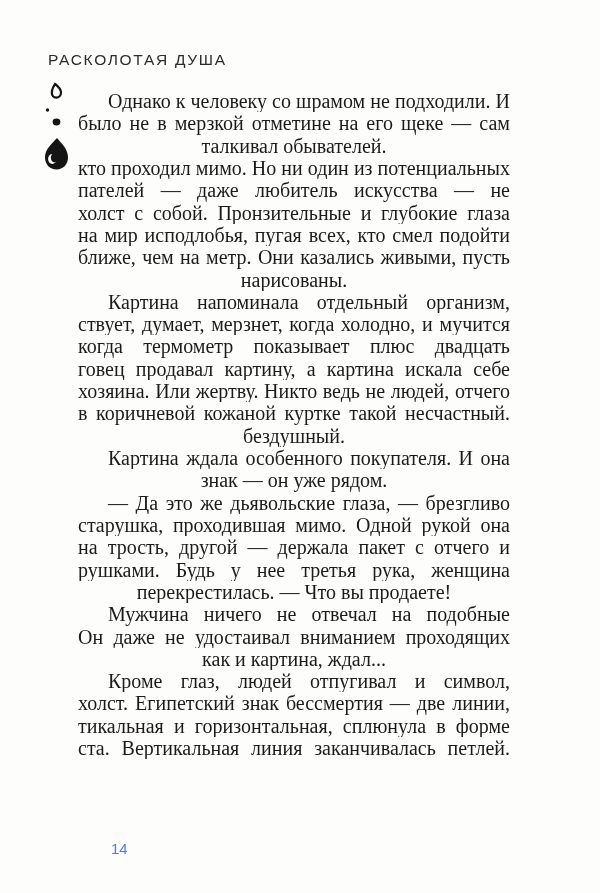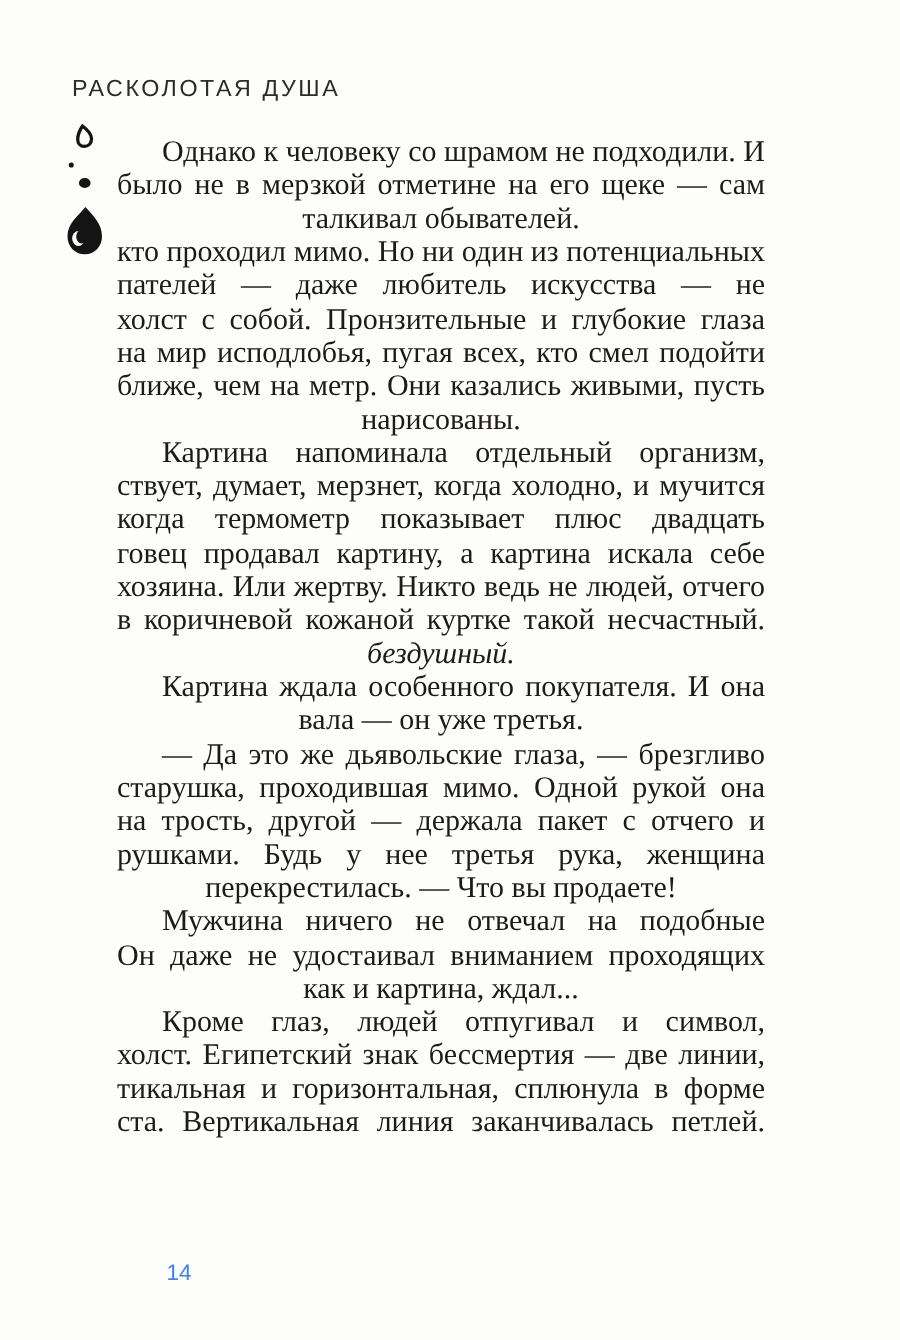--- a/index.html
+++ b/index.html
@@ -39,21 +39,21 @@
     height: 22.32px;
     line-height: 22.32px;
     overflow: hidden;
     text-align: center;
   }
   .line.j {
     text-align: justify;
     text-align-last: justify;
   }
   .line.ind { text-indent: 30px; }
-  .line.it  { font-style: italic; }
+  .line.it  { }
   .page-number {
     position: absolute;
     left: 111px;
     top: 840px;
     font-family: "Liberation Sans", sans-serif;
     font-size: 15px;
     font-weight: 500;
     color: #3b82f6;
   }
 </style>
@@ -91,21 +91,21 @@
         <div class="line j ind">Картина напоминала отдельный организм, который чув-</div>
         <div class="line j">ствует, думает, мерзнет, когда холодно, и мучится от жары,</div>
         <div class="line j">когда термометр показывает плюс двадцать девять. Не тор-</div>
         <div class="line j">говец продавал картину, а картина искала себе очередного</div>
         <div class="line j">хозяина. Или жертву. Никто ведь не людей, отчего мужчина</div>
         <div class="line j">в коричневой кожаной куртке такой несчастный. Такой...</div>
         <div class="line it">бездушный.</div>
       </div>
       <div>
         <div class="line j ind">Картина ждала особенного покупателя. И она чувство-</div>
-        <div class="line">вала — он уже третья.</div>
+        <div class="line">знак — он уже рядом.</div>
       </div>
       <div>
         <div class="line j ind">— Да это же дьявольские глаза, — брезгливо сплюнула</div>
         <div class="line j">старушка, проходившая мимо. Одной рукой она опиралась</div>
         <div class="line j">на трость, другой — держала пакет с отчего и детскими иг-</div>
         <div class="line j">рушками. Будь у нее третья рука, женщина обязательно бы</div>
         <div class="line">перекрестилась. — Что вы продаете! Постыдились бы!</div>
       </div>
       <div>
         <div class="line j ind">Мужчина ничего не отвечал на подобные комментарии.</div>

